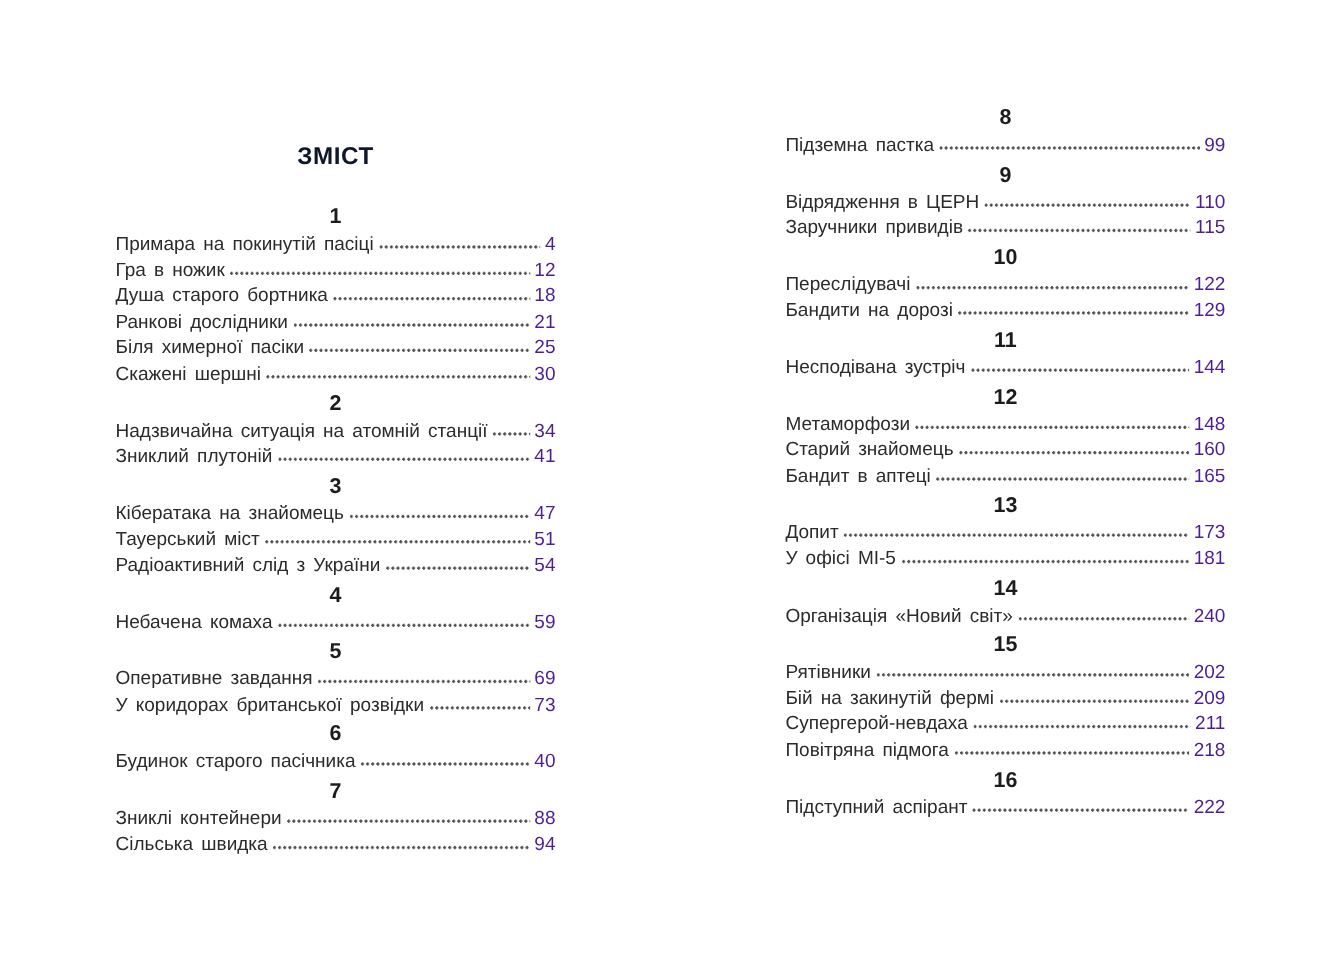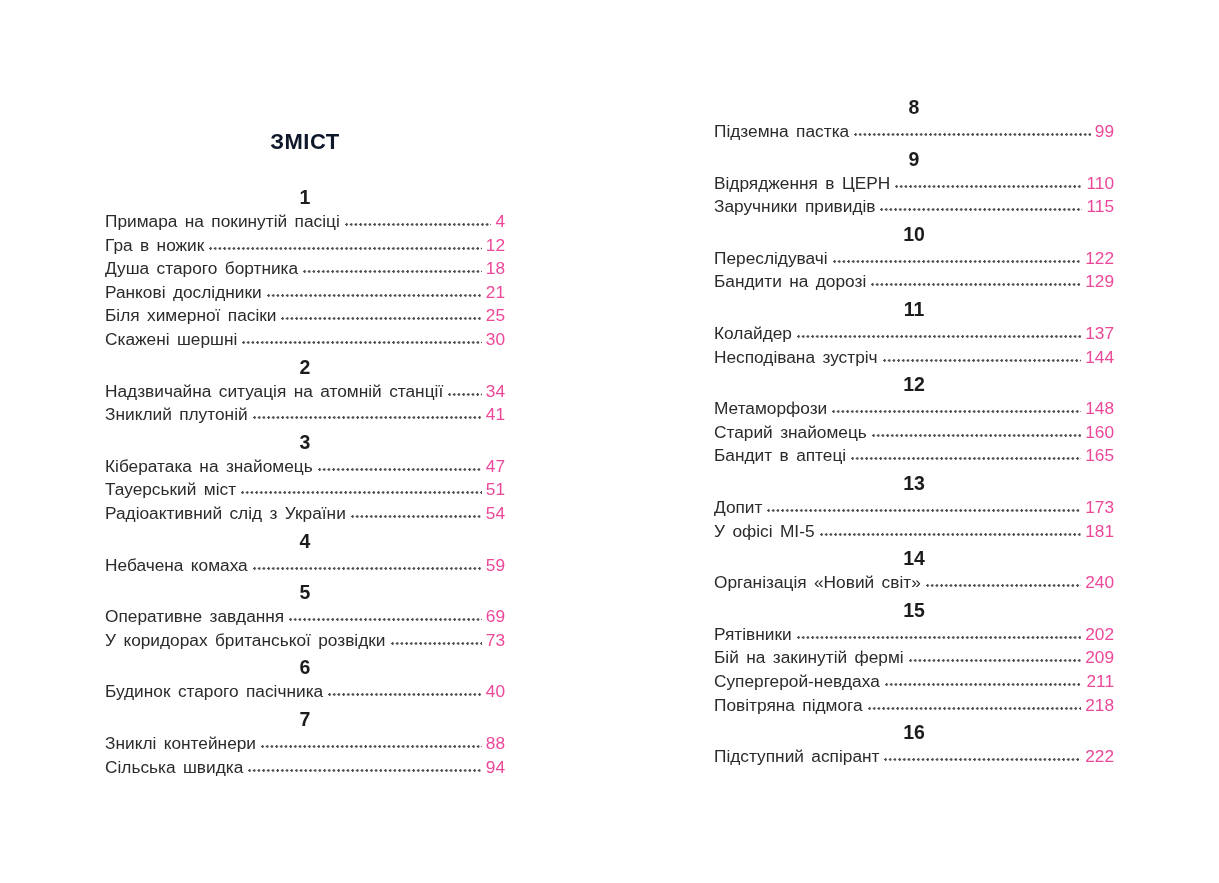--- a/index.html
+++ b/index.html
@@ -29,21 +29,21 @@
   }
   .entry .t{white-space:nowrap;flex:0 0 auto;}
   .entry .dots{
     flex:1 1 auto;height:5px;position:relative;min-width:14px;
   }
   .entry .dots::after{
     content:"";position:absolute;left:5px;right:4px;bottom:1px;height:3px;
     background-image:radial-gradient(circle at 1.5px 1.5px,#4d4d4d 1.15px,transparent 1.45px);
     background-size:4.7px 3px;background-repeat:repeat-x;
   }
-  .entry .p{flex:0 0 auto;white-space:nowrap;color:#ec4899;text-align:center;}
+  .entry .p{flex:0 0 auto;white-space:nowrap;color:#4c1d95;text-align:center;}
 </style>
 </head>
 <body>
 
 <div class="page">
   <div class="col" id="col-left">
     <h1 class="page-title">ЗМІСТ</h1>
     <div>
         <div class="chapter-num">1</div>
         <div class="entry">
@@ -164,25 +164,20 @@
           <span class="dots"></span>
           <span class="p">122</span>
         </div>
         <div class="entry">
           <span class="t">Бандити на дорозі</span>
           <span class="dots"></span>
           <span class="p">129</span>
         </div>
         <div class="chapter-num">11</div>
         <div class="entry">
-          <span class="t">Колайдер</span>
-          <span class="dots"></span>
-          <span class="p">137</span>
-        </div>
-        <div class="entry">
           <span class="t">Несподівана зустріч</span>
           <span class="dots"></span>
           <span class="p">144</span>
         </div>
         <div class="chapter-num">12</div>
         <div class="entry">
           <span class="t">Метаморфози</span>
           <span class="dots"></span>
           <span class="p">148</span>
         </div>

